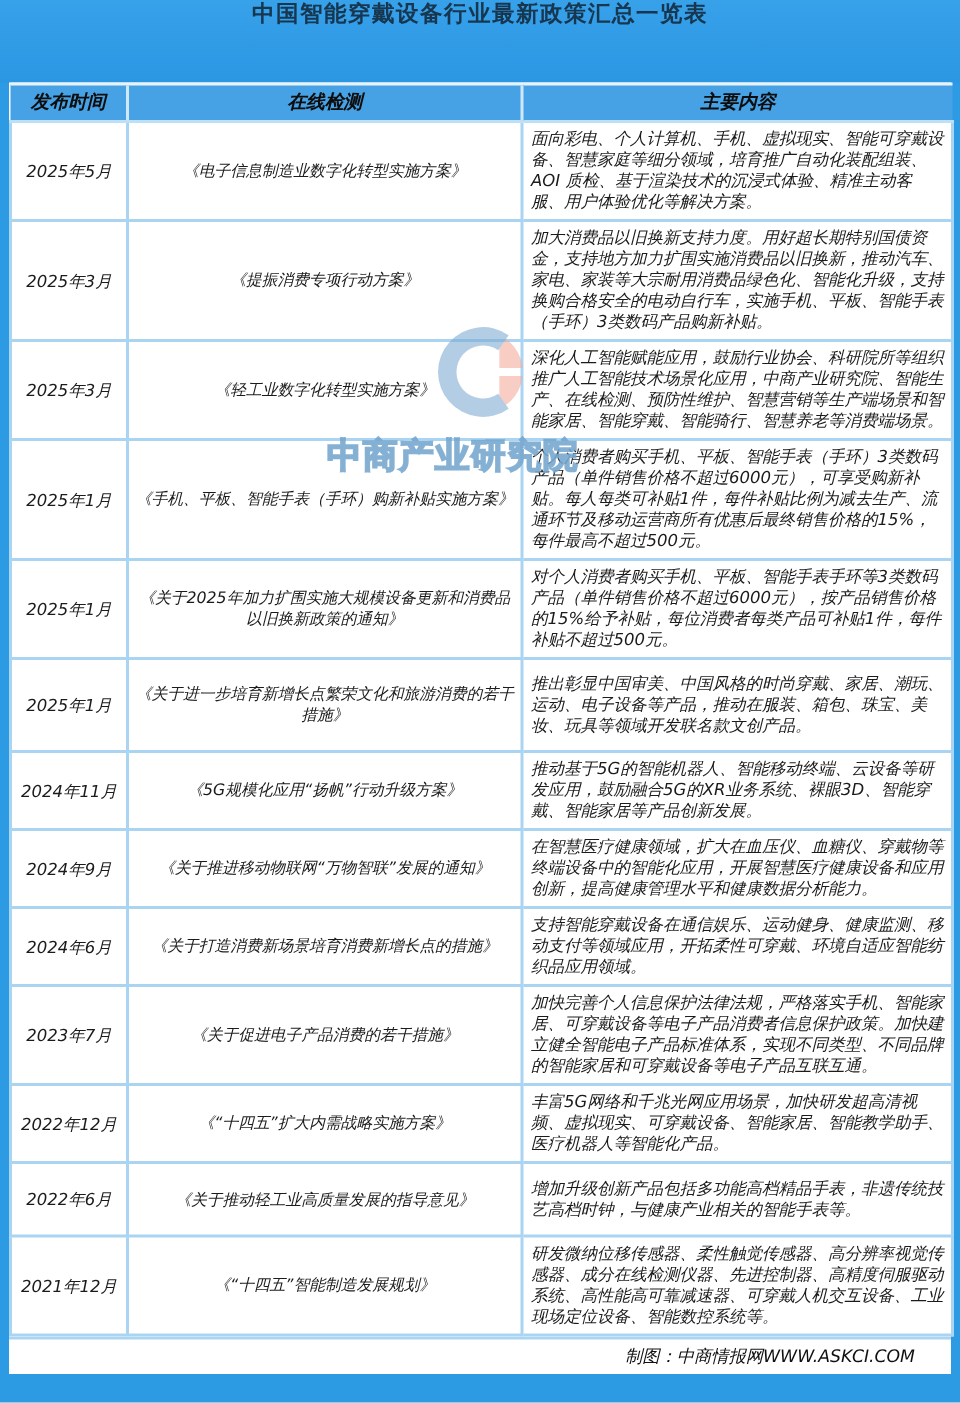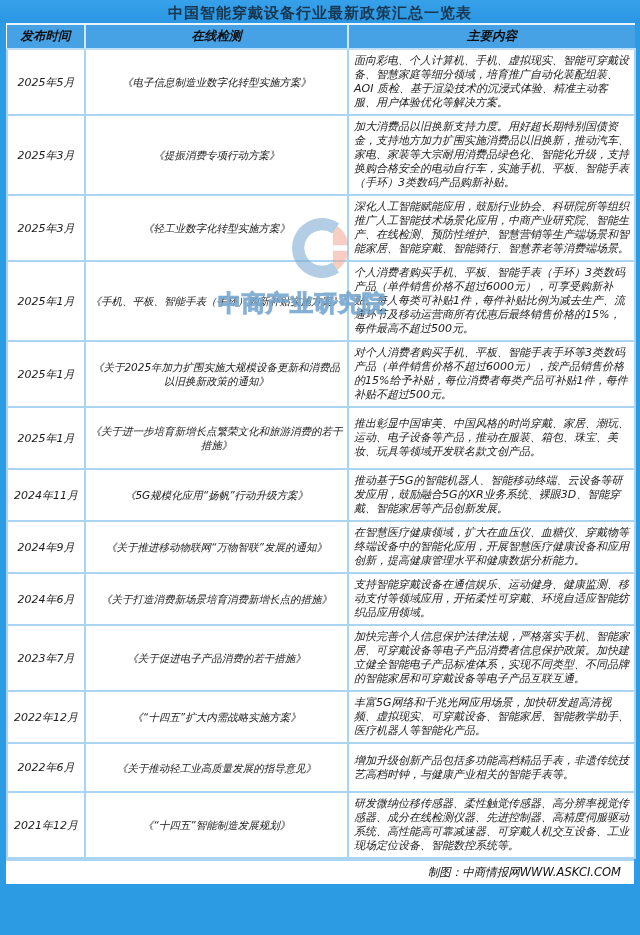--- a/index.html
+++ b/index.html
@@ -2,42 +2,42 @@
 <html><head>
 <meta charset="utf-8">
 <style>
   html,body{margin:0;padding:0;}
   body{
     width:640px;height:935px;overflow:hidden;position:relative;
     background:#2D9AE4;
     font-family:"DejaVu Sans","Liberation Sans",sans-serif;
   }
   .title-bar{
-    height:23px;display:flex;align-items:flex-end;justify-content:center;
+    height:55px;display:flex;align-items:flex-start;justify-content:center;
     background:linear-gradient(#37A1EA,#2B96E2);
     color:#17364F;font-size:15px;font-weight:bold;letter-spacing:1px;
   }
   .table-outer{margin:0 6px;background:#ffffff;font-style:italic;}
   table{width:100%;border-collapse:collapse;table-layout:fixed;}
   col.c1{width:78px;} col.c2{width:263px;} col.c3{width:287px;}
   thead th{
     background:#47A2E5;color:#0d0d0d;font-size:12.5px;font-weight:bold;
     padding:3px 0;border-top:2px solid #E8F4FC;border-bottom:2px solid #BEE0F7;
     border-left:2px solid #CFE8FA;
   }
   thead th:first-child{border-left:none;}
   tbody td{
     border:2px solid #A9D5F2;background:#ffffff;color:#1b1b1b;
     vertical-align:middle;
   }
   td.date{text-align:center;font-size:11px;padding:16px 1px;border-radius:31px;}
   td.policy{text-align:center;font-size:10.5px;line-height:14px;padding:16px 3px;}
   td.content{text-align:left;font-size:11px;line-height:14px;padding:4px 5px;}
   .footer-bar{
-    height:23px;line-height:23px;text-align:right;padding-right:13px;
+    height:23px;line-height:23px;text-align:right;padding-right:24px;
     font-size:11.5px;color:#101010;background:#ffffff;
     border-top:2px solid #A9D5F2;
   }
   
   .watermark{position:absolute;left:0;top:0;width:640px;height:935px;pointer-events:none;}
   .wm-logo{position:absolute;left:288px;top:214px;width:68px;height:68px;opacity:.55;}
   .wm-brand{
     position:absolute;left:200px;top:288px;width:204px;text-align:center;
     font-size:23px;font-weight:bold;letter-spacing:1px;
     color:rgba(160,200,230,.30);

